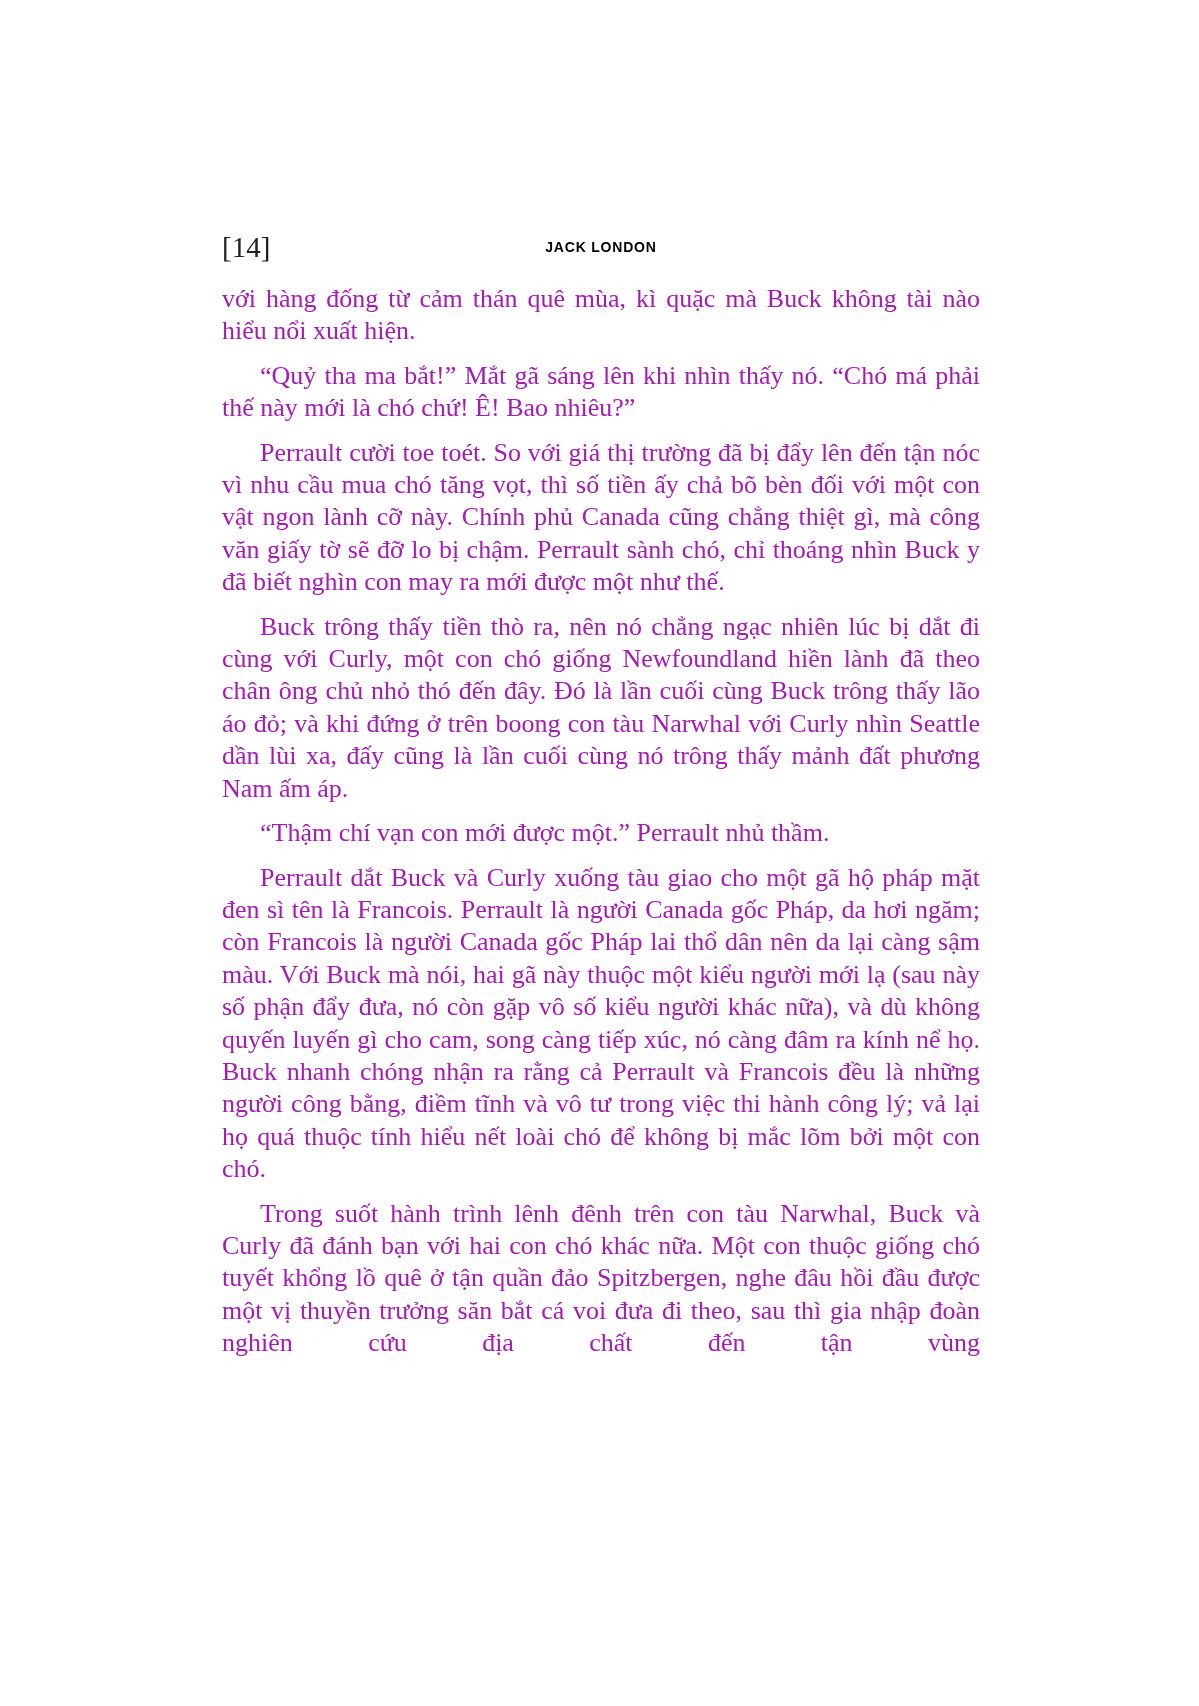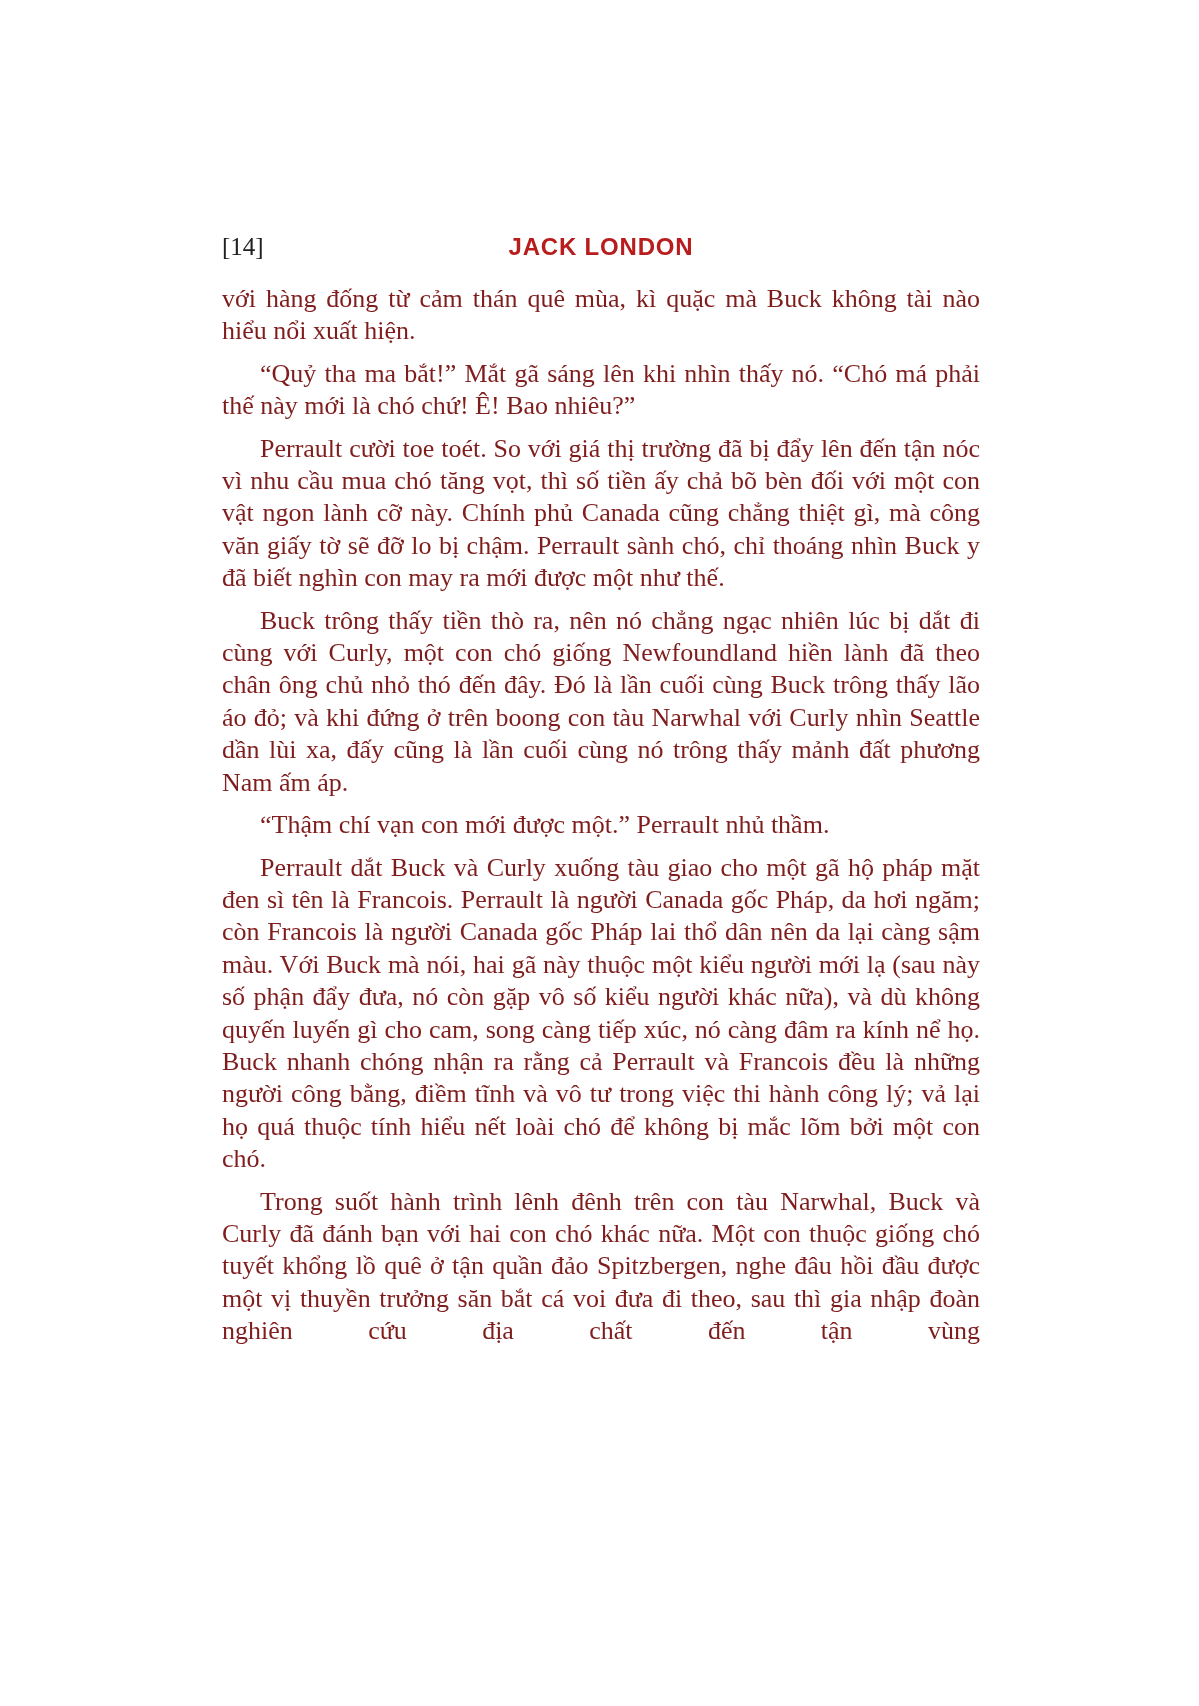--- a/index.html
+++ b/index.html
@@ -20,56 +20,57 @@
     position: absolute;
     top: 234px;
     left: 222px;
     width: 758px;
     height: 26px;
   }
   .page-num {
     position: absolute;
     left: 0;
     top: 0;
-    font-size: 25px;
+    font-size: 29px;
     line-height: 26px;
     color: #222120;
   }
   .running-header {
     position: absolute;
     left: 0;
     right: 0;
     top: 0;
     text-align: center;
     font-family: "Liberation Sans", sans-serif;
     font-weight: 700;
-    font-size: 24px;
+    font-size: 14px;
     line-height: 26px;
     letter-spacing: 0.8px;
-    color: #b91c1c;
+    color: #000000;
   }
   .body-text {
     position: absolute;
     top: 283px;
     left: 222px;
     width: 758px;
     font-size: 26px;
     line-height: 32.4px;
     text-align: justify;
-    color: #7f1d1d;
+    color: #a21caf;
   }
   .body-text p {
     margin: 0;
     padding: 0;
   }
   .body-text p + p {
     margin-top: 10px;
   }
   .body-text p.indent {
     text-indent: 38px;
+    margin-top: 12px;
   }
   .body-text p.continues {
     text-align-last: justify;
   }
 </style>
 </head>
 <body>
 
 <div class="page">
   <div class="header">

